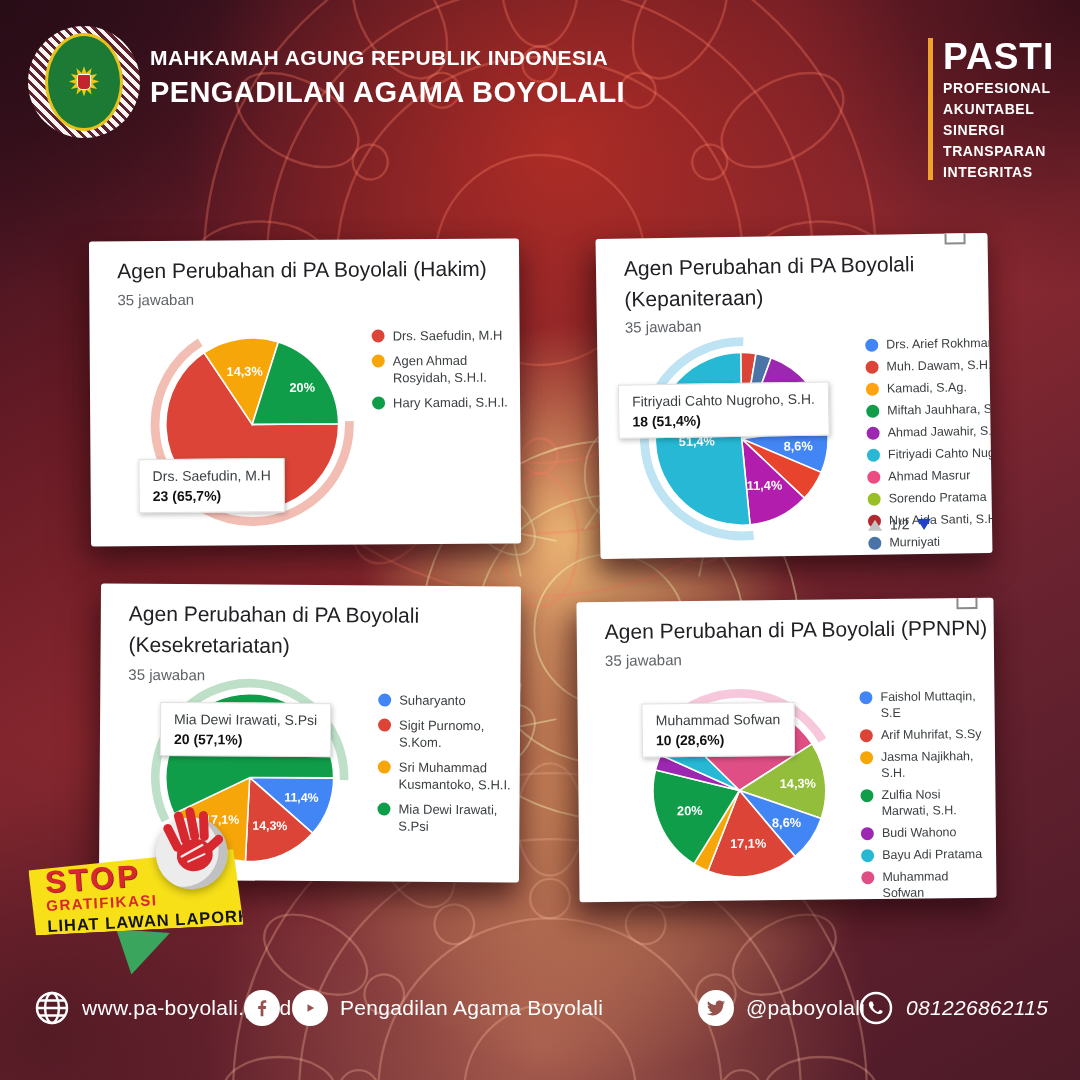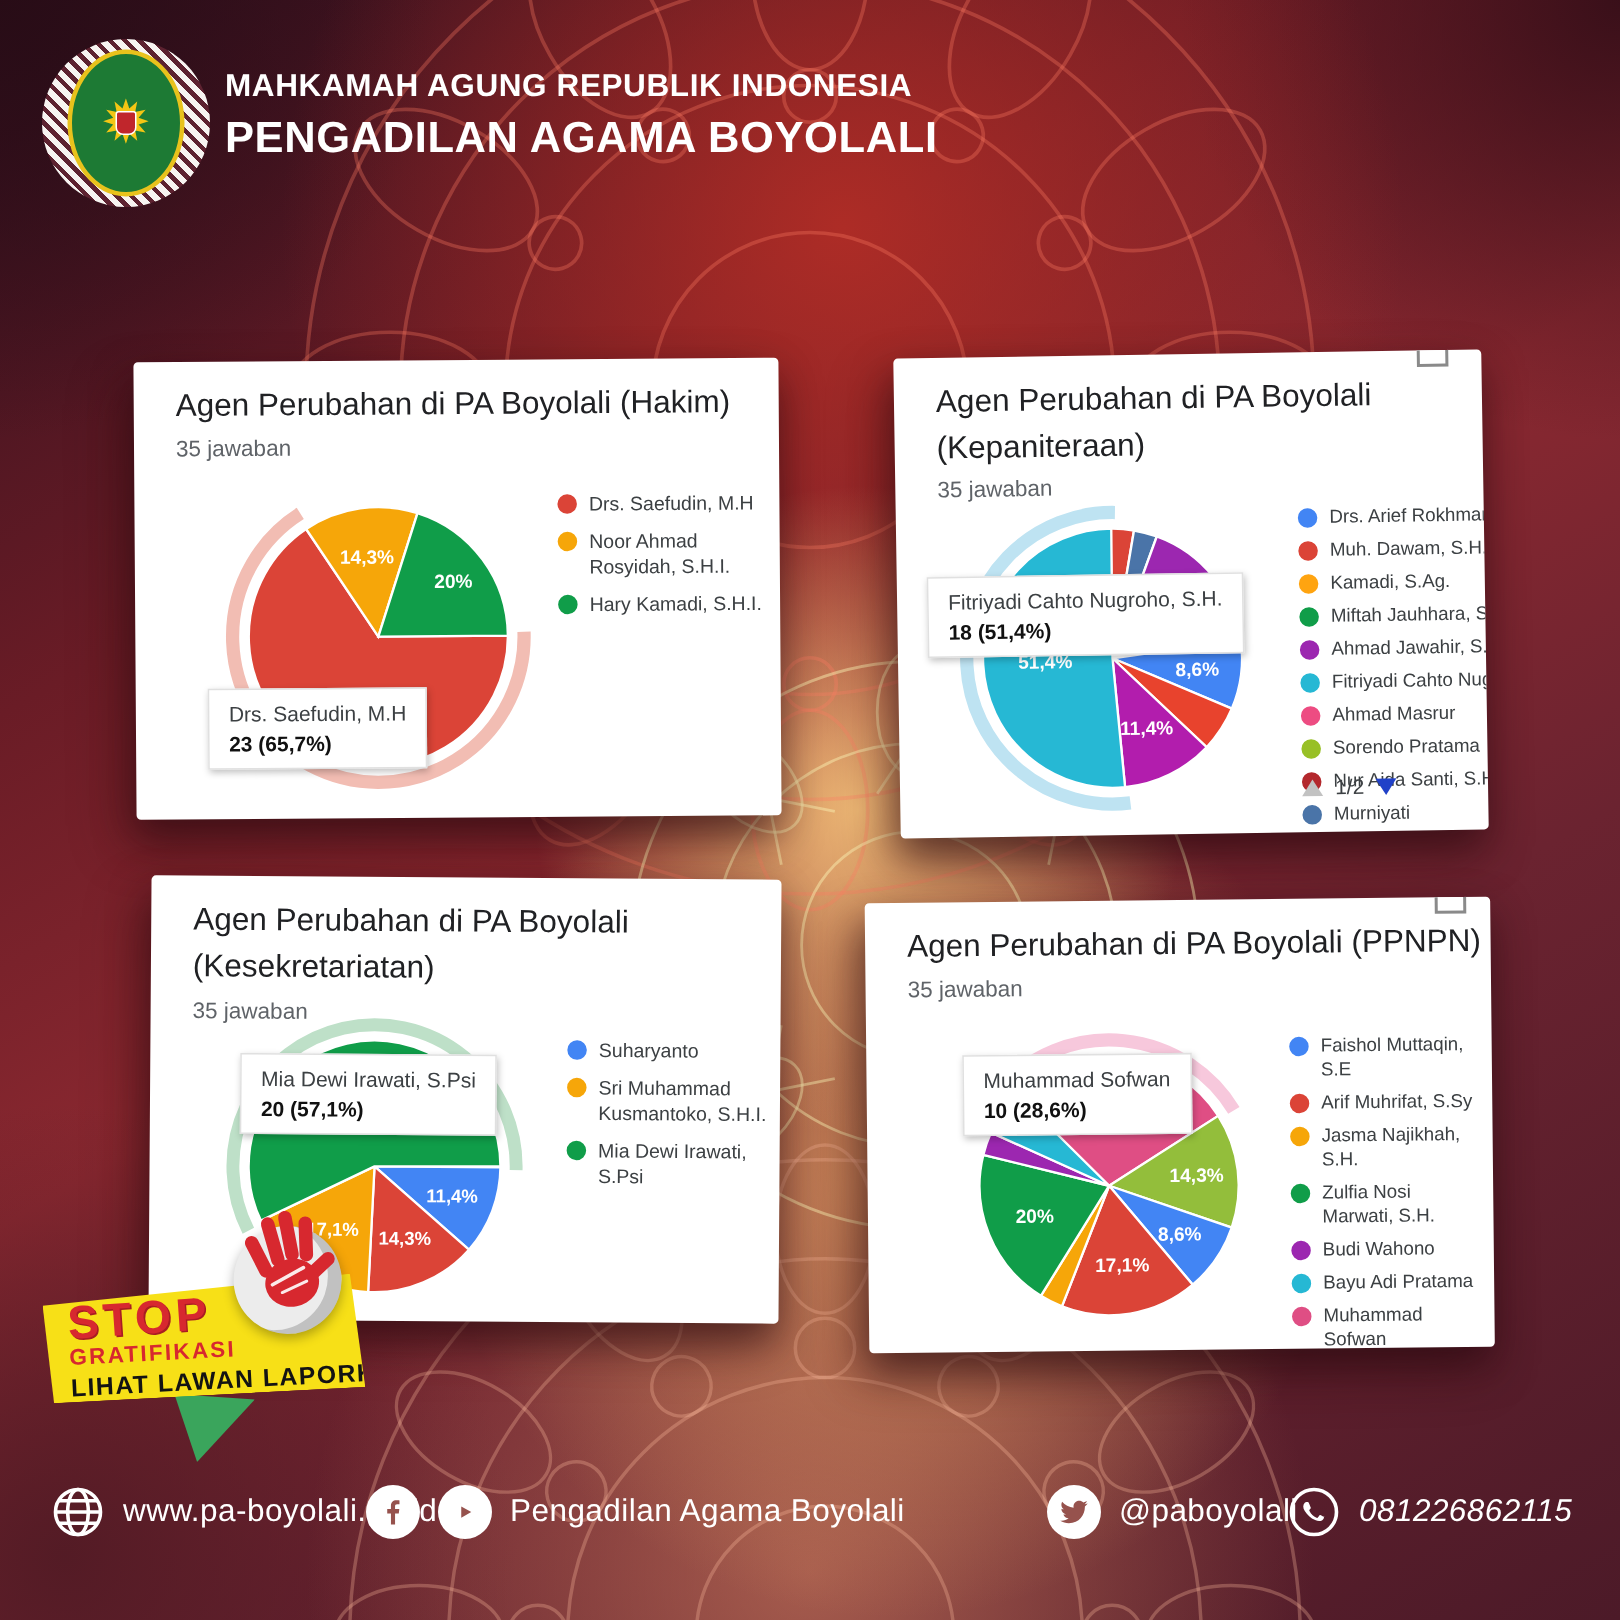--- a/index.html
+++ b/index.html
@@ -166,40 +166,50 @@
   <div class="logo">
     <div class="logo-oval">
       <span class="logo-star">✹</span>
       <span class="logo-shield"></span>
     </div>
   </div>
   <div class="hdr-text">
     <div class="hdr-line1">MAHKAMAH AGUNG REPUBLIK INDONESIA</div>
     <div class="hdr-line2">PENGADILAN AGAMA BOYOLALI</div>
   </div>
+  <div class="pasti">
+    <div class="pasti-title">PASTI</div>
+    <div id="pasti-list">
+        <div class="pasti-item">PROFESIONAL</div>
+        <div class="pasti-item">AKUNTABEL</div>
+        <div class="pasti-item">SINERGI</div>
+        <div class="pasti-item">TRANSPARAN</div>
+        <div class="pasti-item">INTEGRITAS</div>
+      </div>
+  </div>
 
   <div class="card card1">
     <div class="c-title">Agen Perubahan di PA Boyolali (Hakim)</div>
     <div class="c-sub">35 jawaban</div>
     <svg class="pie" viewBox="0 0 216 216">
         <path d="M206.97 105.41 A99 99 0 1 1 55.57 24.02" fill="none" stroke="#F2BDB3" stroke-width="9"></path>
         <path d="M108 108 L196.00 108.00 A88 88 0 1 1 59.46 34.60 Z" fill="#DB4437" stroke="#fff" stroke-width="1.6"></path>
         <path d="M108 108 L59.46 34.60 A88 88 0 0 1 135.19 24.31 Z" fill="#F6A609" stroke="#fff" stroke-width="1.6"></path>
         <path d="M108 108 L135.19 24.31 A88 88 0 0 1 196.00 108.00 Z" fill="#109D49" stroke="#fff" stroke-width="1.6"></path>
         <text x="100.65" y="58.44" text-anchor="middle" class="slice-label">14,3%</text>
         <text x="159.26" y="75.26" text-anchor="middle" class="slice-label">20%</text>
       </svg>
     <div class="legend">
         <div class="lg-item">
           <span class="lg-dot" style="background: rgb(219, 68, 55);"></span>
           <span class="lg-name">Drs. Saefudin, M.H</span>
         </div>
         <div class="lg-item">
           <span class="lg-dot" style="background: rgb(246, 166, 9);"></span>
-          <span class="lg-name">Noor Ahmad Rosyidah, S.H.I.</span>
+          <span class="lg-name">Agen Ahmad Rosyidah, S.H.I.</span>
         </div>
         <div class="lg-item">
           <span class="lg-dot" style="background: rgb(16, 157, 73);"></span>
           <span class="lg-name">Hary Kamadi, S.H.I.</span>
         </div>
       </div>
     <div class="tip">
       <div class="t1">Drs. Saefudin, M.H</div>
       <div class="t2">23 (65,7%)</div>
     </div>
@@ -290,20 +300,24 @@
         <text x="162.39" y="132.86" text-anchor="middle" class="slice-label">11,4%</text>
         <text x="129.51" y="162.64" text-anchor="middle" class="slice-label">14,3%</text>
         <text x="79.01" y="156.63" text-anchor="middle" class="slice-label">17,1%</text>
       </svg>
     <div class="legend">
         <div class="lg-item">
           <span class="lg-dot" style="background: rgb(66, 133, 244);"></span>
           <span class="lg-name">Suharyanto</span>
         </div>
         <div class="lg-item">
+          <span class="lg-dot" style="background: rgb(219, 68, 55);"></span>
+          <span class="lg-name">Sigit Purnomo, S.Kom.</span>
+        </div>
+        <div class="lg-item">
           <span class="lg-dot" style="background: rgb(246, 166, 9);"></span>
           <span class="lg-name">Sri Muhammad Kusmantoko, S.H.I.</span>
         </div>
         <div class="lg-item">
           <span class="lg-dot" style="background: rgb(16, 157, 73);"></span>
           <span class="lg-name">Mia Dewi Irawati, S.Psi</span>
         </div>
       </div>
     <div class="tip">
       <div class="t1">Mia Dewi Irawati, S.Psi</div>

